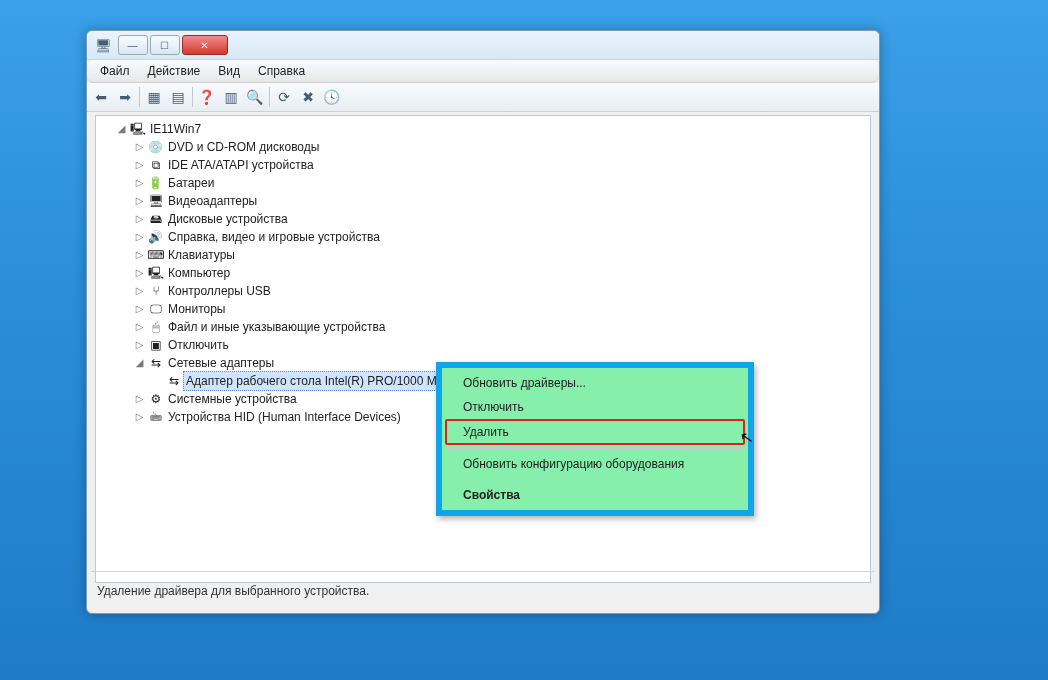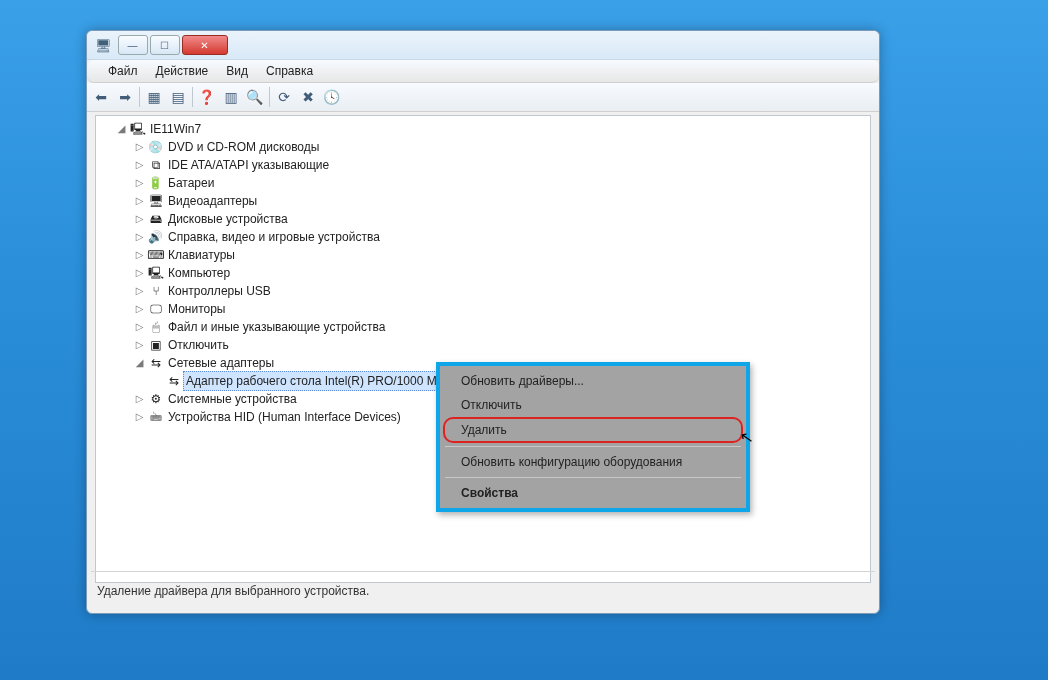--- a/index.html
+++ b/index.html
@@ -11,41 +11,41 @@
     box-shadow:0 0 12px rgba(0,0,0,.3);}
   .titlebar{height:28px;background:linear-gradient(#eaf3fb,#d9e9f7);
     border-bottom:1px solid #c9d7e5;border-radius:6px 6px 0 0;display:flex;align-items:center;}
   .titlebar .ticon{margin:0 6px 0 8px;font-size:13px;color:#43607a;}
   .titlebar .ttext{color:#2b2b2b;flex:1;}
   .winbtns{display:flex;margin-right:4px;gap:2px;}
   .wb{width:28px;height:18px;border:1px solid #9aa;border-radius:3px;
     background:linear-gradient(#f9fcff,#d8e7f5);display:flex;align-items:center;justify-content:center;font-size:10px;color:#49607a;}
   .wb.close{background:linear-gradient(#f08b8b,#d43a2f);border-color:#9a2c22;color:#fff;width:44px;}
   .menubar{height:22px;background:linear-gradient(#f7fbff,#e7e7e7);border-bottom:1px solid #cfcfcf;
-    display:flex;align-items:center;padding:0 12px;border-radius:7px;}
+    display:flex;align-items:center;padding:0 4px;border-radius:7px;}
   .menubar span{padding:2px 9px;color:#222;}
   .toolbar{height:28px;background:linear-gradient(#f7fbff,#e9eef3);border-bottom:1px solid #cfcfcf;
     display:flex;align-items:center;padding:0 2px;gap:0;}
   .tbtn{width:24px;height:24px;display:flex;align-items:center;justify-content:center;color:#425d78;font-size:14px;}
   .tsep{width:1px;height:20px;background:#bfc8d1;margin:0 2px;}
   
   .treewrap{position:absolute;left:8px;right:8px;top:84px;bottom:30px;background:#fff;
     border:1px solid #bfc8d1;overflow:hidden;}
   .tree{padding:4px 6px;color:#222;line-height:18px;}
   .node{display:flex;align-items:center;height:18px;white-space:nowrap;}
   .exp{width:11px;text-align:center;color:#7a7a7a;font-size:10px;margin-right:2px;}
   .icn{width:16px;height:16px;margin:0 4px 0 1px;display:inline-flex;align-items:center;justify-content:center;font-size:12px;}
   .lbl{}
   .sel{background:#cfe5ff;border:1px dotted #5a8bd6;padding:0 2px;margin-left:-3px;}
   .ind1{padding-left:14px;} .ind2{padding-left:32px;} .ind3{padding-left:50px;}
   
-  .ctx{position:absolute;left:436px;top:362px;width:300px;background:#a3a3a3;
-    border:4px solid #0ea5e9;box-shadow:2px 3px 6px rgba(0,0,0,.3);padding:3px;}
+  .ctx{position:absolute;left:436px;top:362px;width:300px;background:#86efac;
+    border:6px solid #0ea5e9;box-shadow:2px 3px 6px rgba(0,0,0,.3);padding:3px;}
   .citm{height:24px;display:flex;align-items:center;padding:0 18px;color:#222;}
-  .citm.hl{border:2px solid #d22;border-radius:10px;height:22px;padding:0 16px;}
+  .citm.hl{border:2px solid #d22;border-radius:2px;height:22px;padding:0 16px;}
   .csep{height:1px;background:#c8c8c8;margin:3px 2px;}
   .cbold{font-weight:700;}
   
   .status{position:absolute;left:4px;right:4px;bottom:3px;height:22px;display:flex;align-items:center;
     padding:8px 6px;color:#333;border-top:1px solid #d4d4d4;}
   .cursor{position:absolute;left:740px;top:428px;font-size:16px;color:#000;transform:rotate(-10deg);}
 </style>
 </head>
 <body>
 
@@ -90,21 +90,21 @@
           <span class="lbl">IE11Win7</span>
         </div>
         <div class="node ind2">
           <span class="exp">▷</span>
           <span class="icn">💿</span>
           <span class="lbl">DVD и CD-ROM дисководы</span>
         </div>
         <div class="node ind2">
           <span class="exp">▷</span>
           <span class="icn">⧉</span>
-          <span class="lbl">IDE ATA/ATAPI указывающие</span>
+          <span class="lbl">IDE ATA/ATAPI устройства</span>
         </div>
         <div class="node ind2">
           <span class="exp">▷</span>
           <span class="icn">🔋</span>
           <span class="lbl">Батареи</span>
         </div>
         <div class="node ind2">
           <span class="exp">▷</span>
           <span class="icn">🖥</span>
           <span class="lbl">Видеоадаптеры</span>

